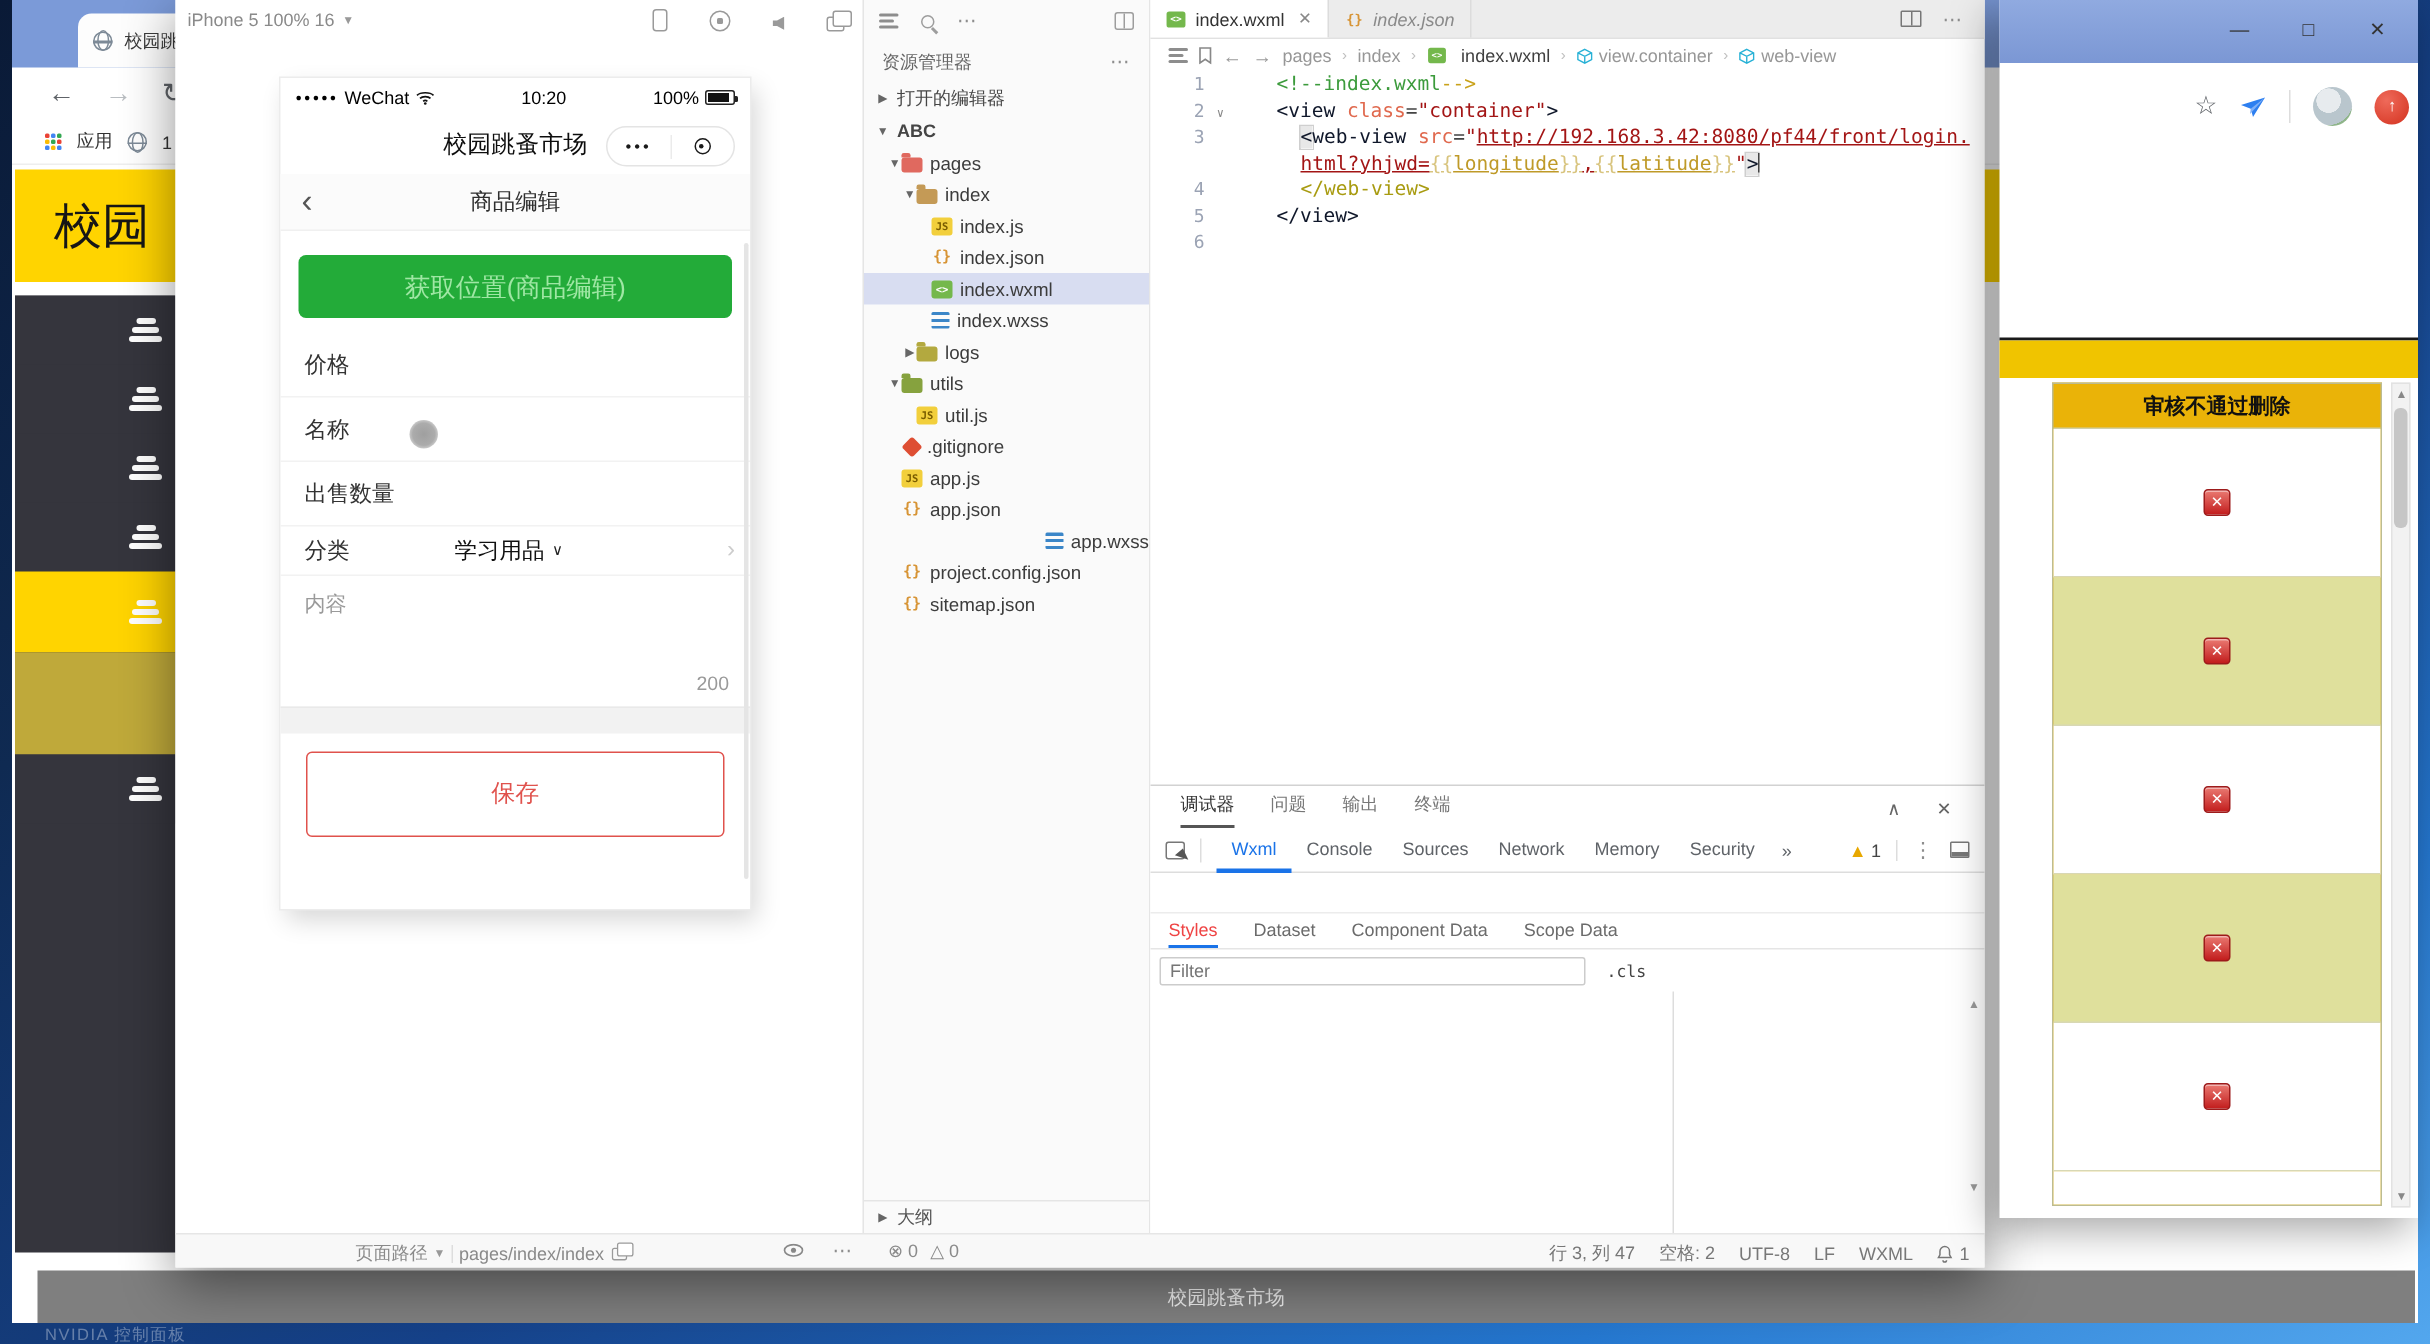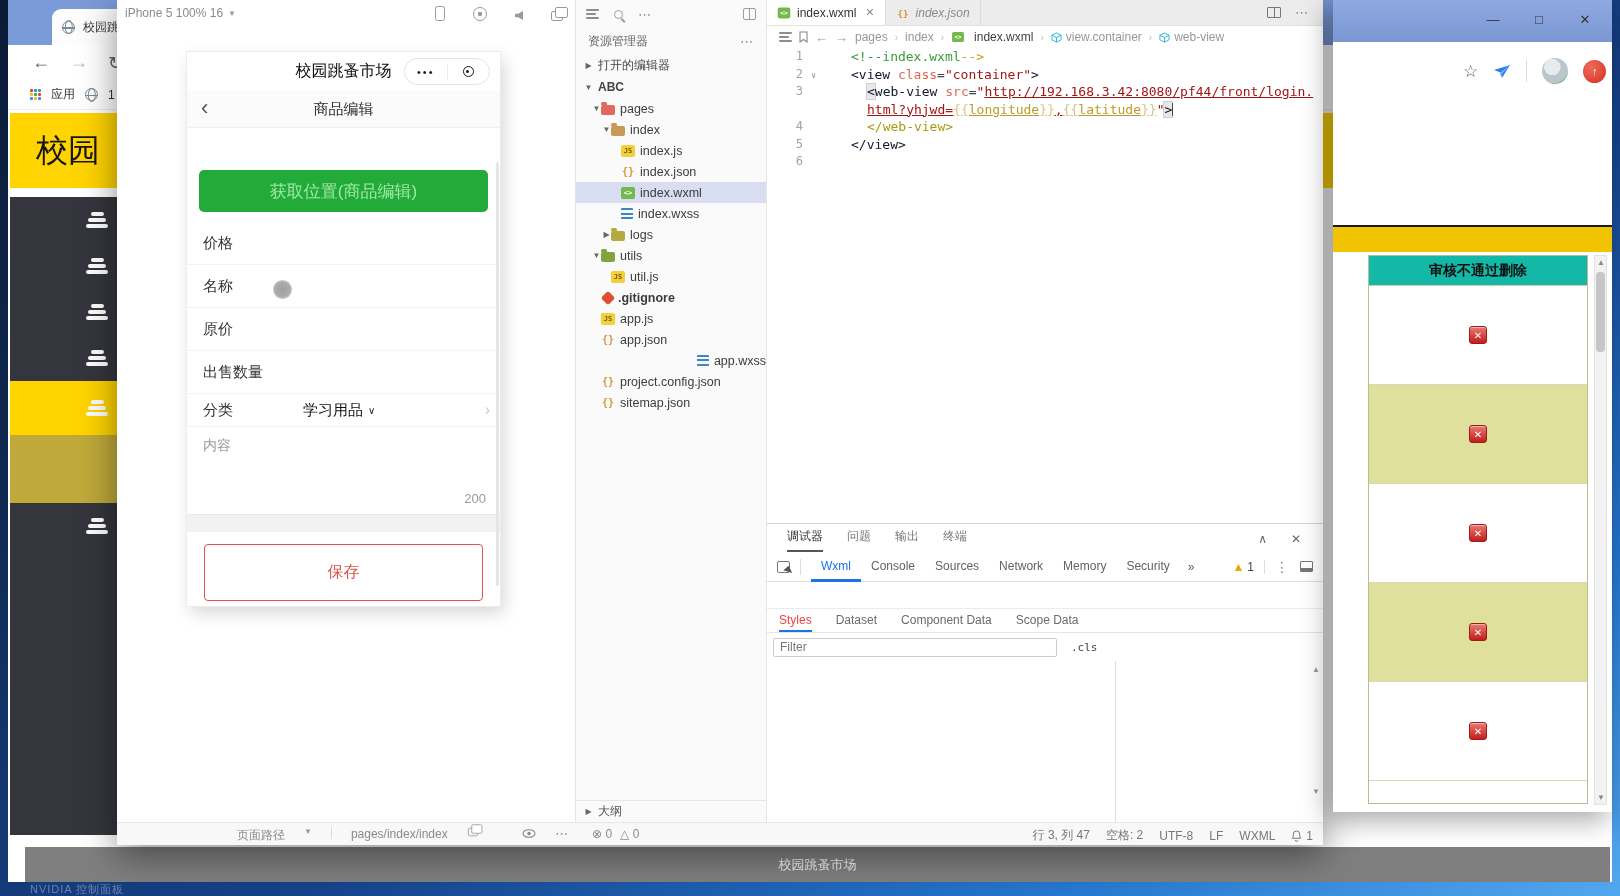--- a/index.html
+++ b/index.html
@@ -176,21 +176,21 @@
   .dbg-filter input{width:284px;height:19px;border:1px solid #ccc;border-radius:2px;font-size:12px;padding:0 6px;color:#333;outline:none;font-family:inherit}
   .cls-lbl{font:11px "DejaVu Sans Mono",monospace;color:#444}
   .dbg-panes{position:absolute;left:0;top:137px;right:0;bottom:0}
   .vdiv{position:absolute;left:348px;top:0;bottom:0;width:1px;background:#ddd}
   .sb-up{position:absolute;right:3px;top:4px;font-size:8px;color:#999}
   .sb-dn{position:absolute;right:3px;bottom:26px;font-size:8px;color:#999}
 
   
   .dt-status{position:absolute;left:0;top:822px;width:100%;height:23px;background:#f8f8f8;border-top:1px solid #e6e6e6;
     font-size:12px;color:#8a8a8a}
-  .pp-group{position:absolute;left:120px;top:4px;display:flex;align-items:flex-start;gap:19px}
+  .pp-group{position:absolute;left:120px;top:4px;display:flex;align-items:center;gap:4px}
   .pp-div{width:1px;height:12px;background:#ddd}
   .st-eye{position:absolute;left:405px;top:6px}
   .st-dots{position:absolute;left:438px;top:3px}
   .probs{position:absolute;left:475px;top:4px;display:flex;gap:8px;align-items:center;color:#8a8a8a}
   .st-right{position:absolute;right:10px;top:4px;display:flex;gap:16px;align-items:center;color:#777}
   .bell-grp{display:flex;gap:4px;align-items:center}
 
   
   .browser-right{position:absolute;left:1333px;top:0;width:279px;height:812px;background:#fff;box-shadow:-5px 8px 26px rgba(0,0,0,.35)}
   .rb-title{height:42px;background:linear-gradient(#90aae0,#7b97d4);position:relative;color:#2b2b2b}
@@ -199,21 +199,21 @@
   .star{font-size:17px;color:#5f6368}
   .i-bird{display:inline-block}
   .tb-div{width:1px;height:22px;background:#ddd}
   .avatar{width:26px;height:26px;border-radius:50%;background:radial-gradient(circle at 40% 35%,#e7ebee 0 35%,#b9c6cd 36% 70%,#8fb58a 71% 100%)}
   .redbtn{width:23px;height:23px;border-radius:50%;background:radial-gradient(circle at 35% 30%,#ef6a5a,#d3321f);
     color:#fff;font-size:11px;font-weight:700;display:flex;align-items:center;justify-content:center}
   .rb-banner{position:absolute;left:0;top:110px;width:100%;height:80px;display:flex;align-items:center;justify-content:center;
     gap:20px;color:#fff;font-weight:700;font-size:15px}
   .rb-hr{position:absolute;left:0;top:225px;width:100%;height:2px;background:#1a1a1a}
   .rb-gold{position:absolute;left:0;top:227px;width:100%;height:25px}
-  .rb-table{position:absolute;left:35px;top:255px;width:220px;border:1px solid #bcbc92;background:#14b8a6}
+  .rb-table{position:absolute;left:35px;top:255px;width:220px;border:1px solid #bcbc92;background:#eab308}
   .rb-th{height:30px;display:flex;align-items:center;justify-content:center;font-size:14px;font-weight:600;color:#111;border-bottom:1px solid #cfcfa8}
   .trow{height:99px;display:flex;align-items:center;justify-content:center;border-bottom:1px solid #d8d8b4;background:#fff}
   .trow.khaki{background:#dfe09c}
   .trow.partial{height:22px;border-bottom:none}
   .xbtn{width:18px;height:18px;border:1px solid #9d1b1b;border-radius:3px;color:#fff;font-size:10px;font-weight:700;
     background:linear-gradient(#ea7a72,#c21d1d);display:flex;align-items:center;justify-content:center;
     box-shadow:inset 0 1px 0 rgba(255,255,255,.45)}
   .rb-scroll{position:absolute;left:261px;top:255px;width:13px;height:550px;background:#f2f2f2;border:1px solid #e2e2e2}
   .rb-scroll .up{position:absolute;top:2px;left:2px;font-size:8px;color:#888}
   .rb-scroll .dn{position:absolute;bottom:2px;left:2px;font-size:8px;color:#888}
@@ -317,20 +317,31 @@
           <span>iPhone 5 100% 16</span>
           <span class="caret-d">▼</span>
         </span>
         <span class="tb-ic" style="left:318px"><span class="i-phone"></span></span>
         <span class="tb-ic" style="left:356px;top:7px"><span class="i-rec"></span></span>
         <span class="tb-ic" style="left:398px;top:9px"><span class="i-spk"></span></span>
         <span class="tb-ic" style="left:434px;top:10px"><span class="i-copy"></span></span>
       </div>
 
       <div class="phone">
+        <div class="ph-status">
+          <span class="sig-dots">●●●●●</span>
+          <span>WeChat</span>
+          <svg width="13" height="10" viewBox="0 0 13 10">
+            <path d="M1 3.6 C3.2 1.2 9.8 1.2 12 3.6 M3 5.6 C4.6 4 8.4 4 10 5.6 M5.1 7.6 C5.9 6.9 7.1 6.9 7.9 7.6" stroke="#111" stroke-width="1.1" fill="none"></path>
+            <circle cx="6.5" cy="9" r="0.9" fill="#111"></circle>
+          </svg>
+          <span class="ph-time">10:20</span>
+          <span>100%</span>
+          <span class="i-batt"></span>
+        </div>
         <div class="ph-title">
           <span>校园跳蚤市场</span>
           <span class="capsule">
             <span class="cap-half">
                 <span class="cap-dots">•••</span>
               </span>
             <span class="cap-div"></span>
             <span class="cap-half">
                 <span class="cap-circ"></span>
               </span>
@@ -345,23 +356,20 @@
           <span>获取位置(商品编辑)</span>
         </div>
 
         <div class="form">
           <div id="form-rows">
               <div class="frow">
                 <span>价格</span>
               </div>
               <div class="frow">
                 <span>名称</span>
-              </div>
-              <div class="frow">
-                <span>原价</span>
               </div>
               <div class="frow">
                 <span>出售数量</span>
               </div>
             </div>
           <div class="catrow">
             <span>分类</span>
             <span class="catsel">
               <span>学习用品</span>
               <span class="v">∨</span>
@@ -444,21 +452,21 @@
           <div class="tree-row" style="padding-left: 16px;">
             <span class="tri">▼</span>
             <span class="fi fi-folder" style="background: rgb(134, 162, 62);"></span>
             <span>utils</span>
           </div>
           <div class="tree-row" style="padding-left: 26px;">
             <span class="tri"></span>
             <span class="fi fi-js">JS</span>
             <span>util.js</span>
           </div>
-          <div class="tree-row" style="padding-left: 16px; font-weight: bold;">
+          <div class="tree-row" style="padding-left: 16px;">
             <span class="tri"></span>
             <span class="fi fi-git"></span>
             <span>.gitignore</span>
           </div>
           <div class="tree-row" style="padding-left: 16px;">
             <span class="tri"></span>
             <span class="fi fi-js">JS</span>
             <span>app.js</span>
           </div>
           <div class="tree-row" style="padding-left: 16px;">

